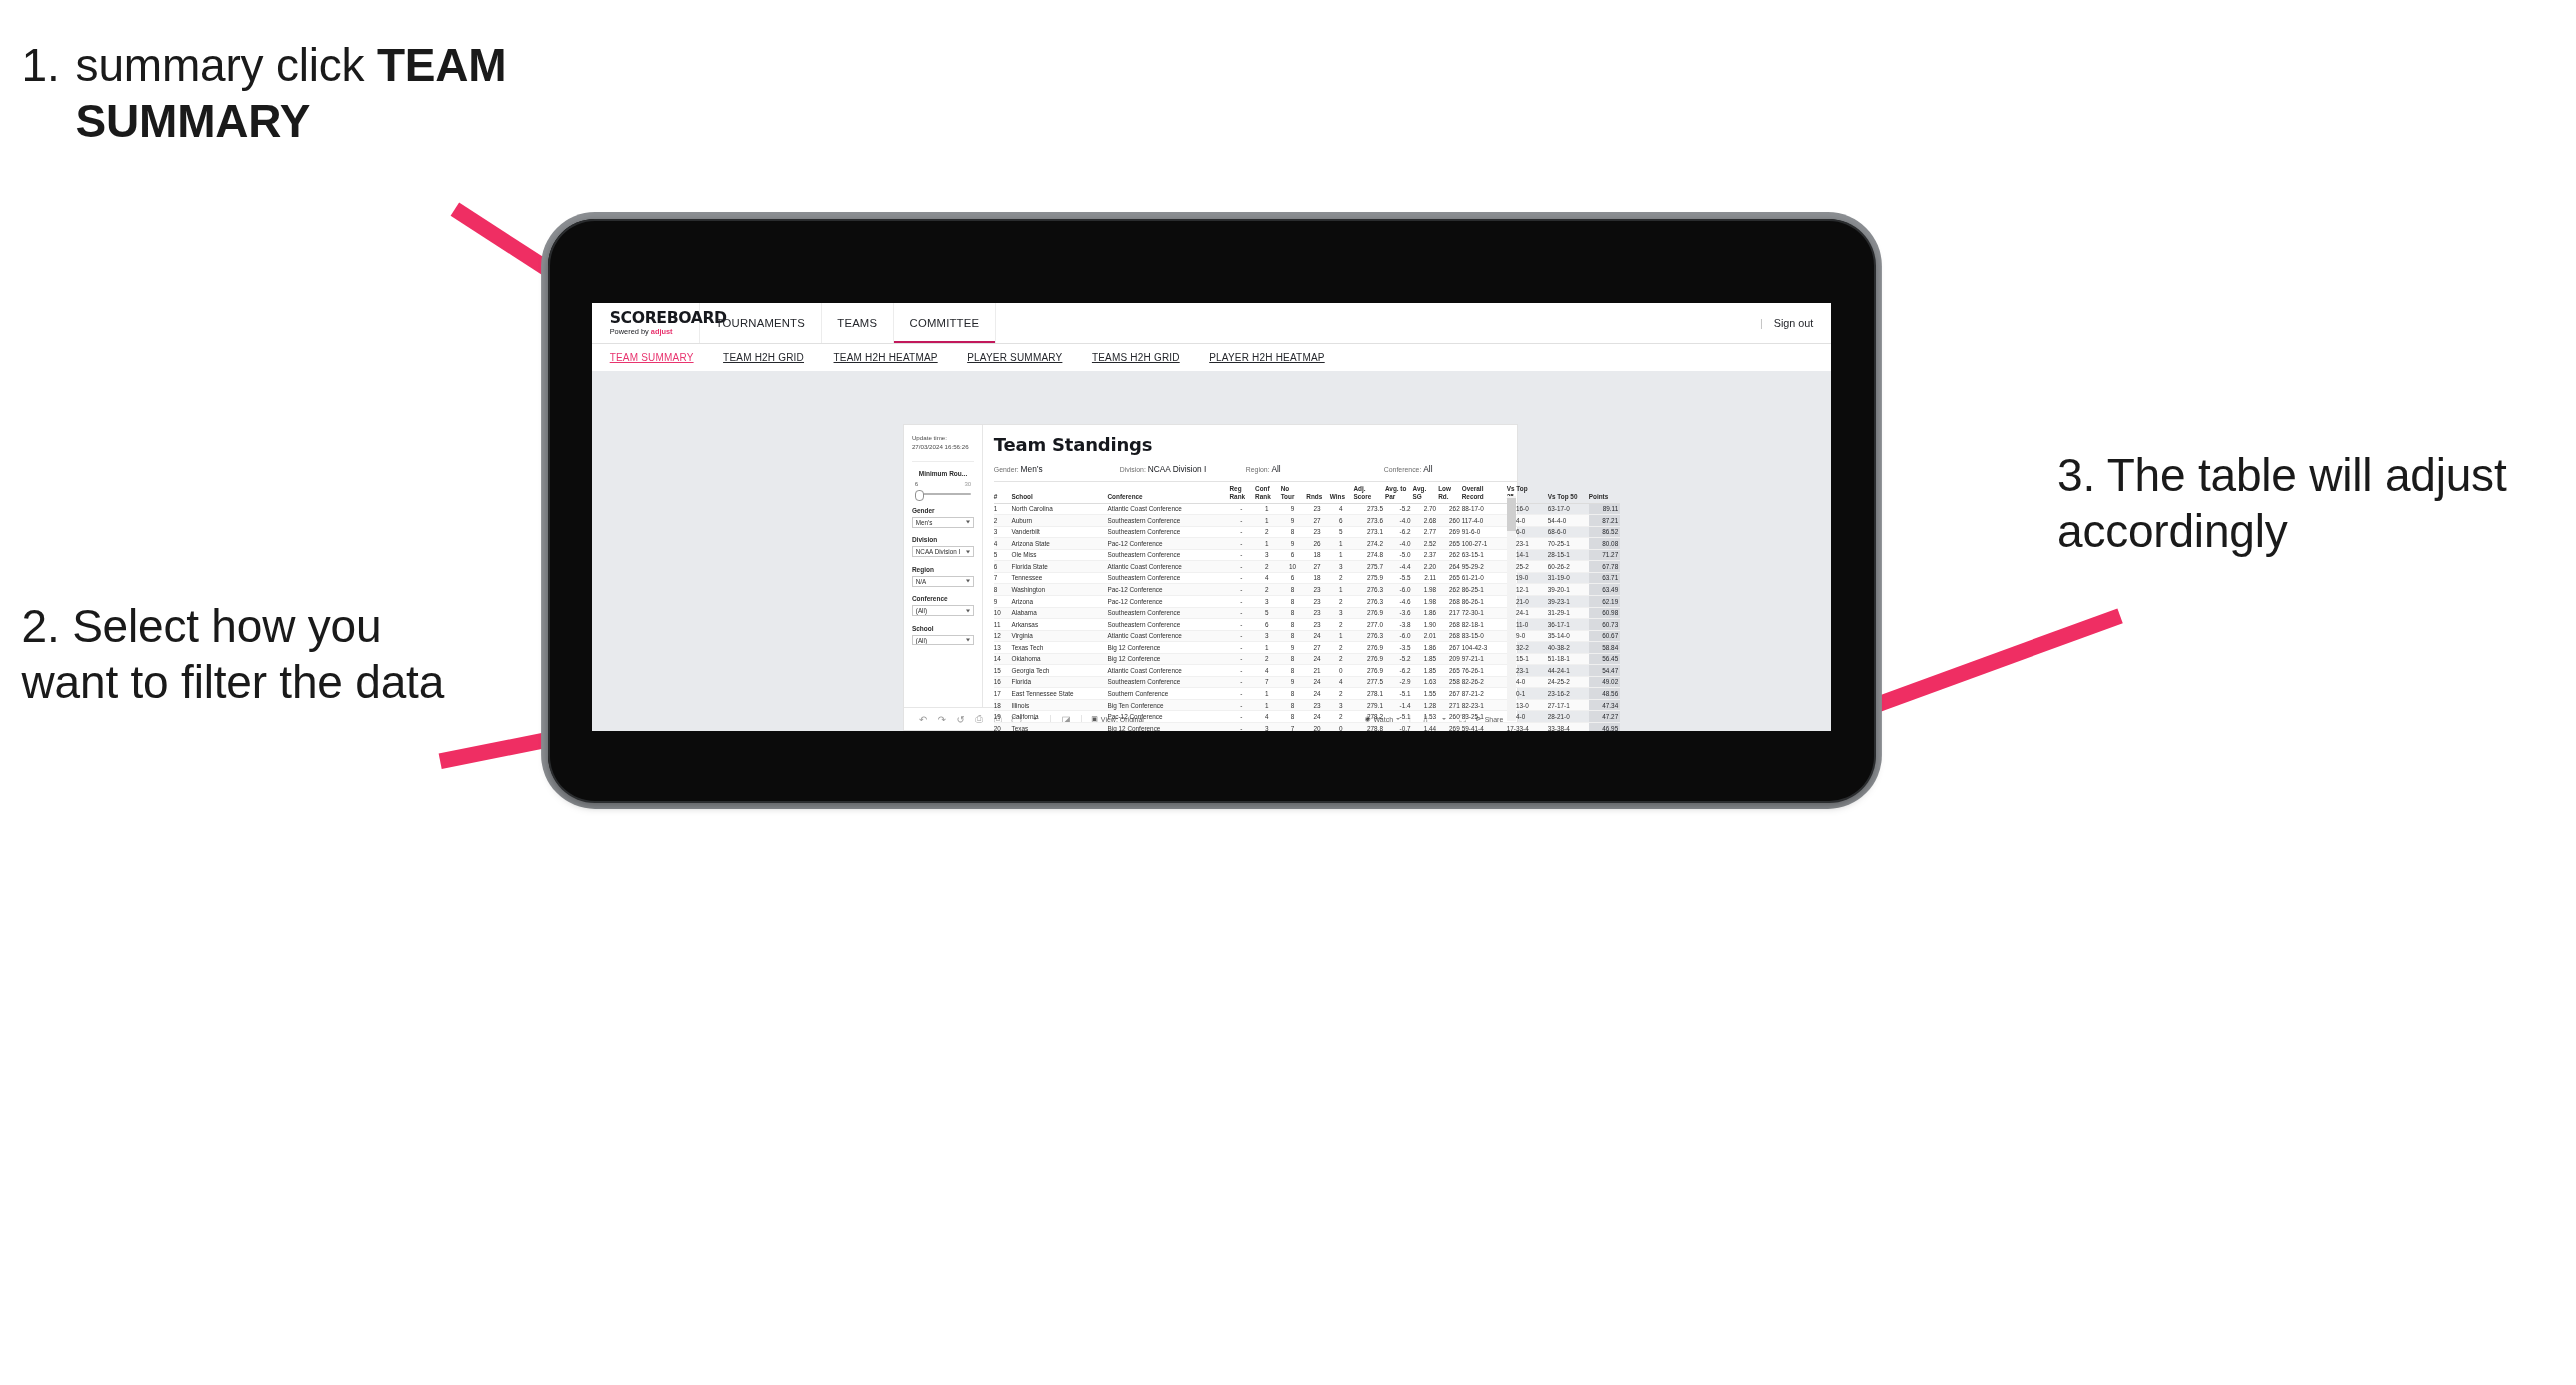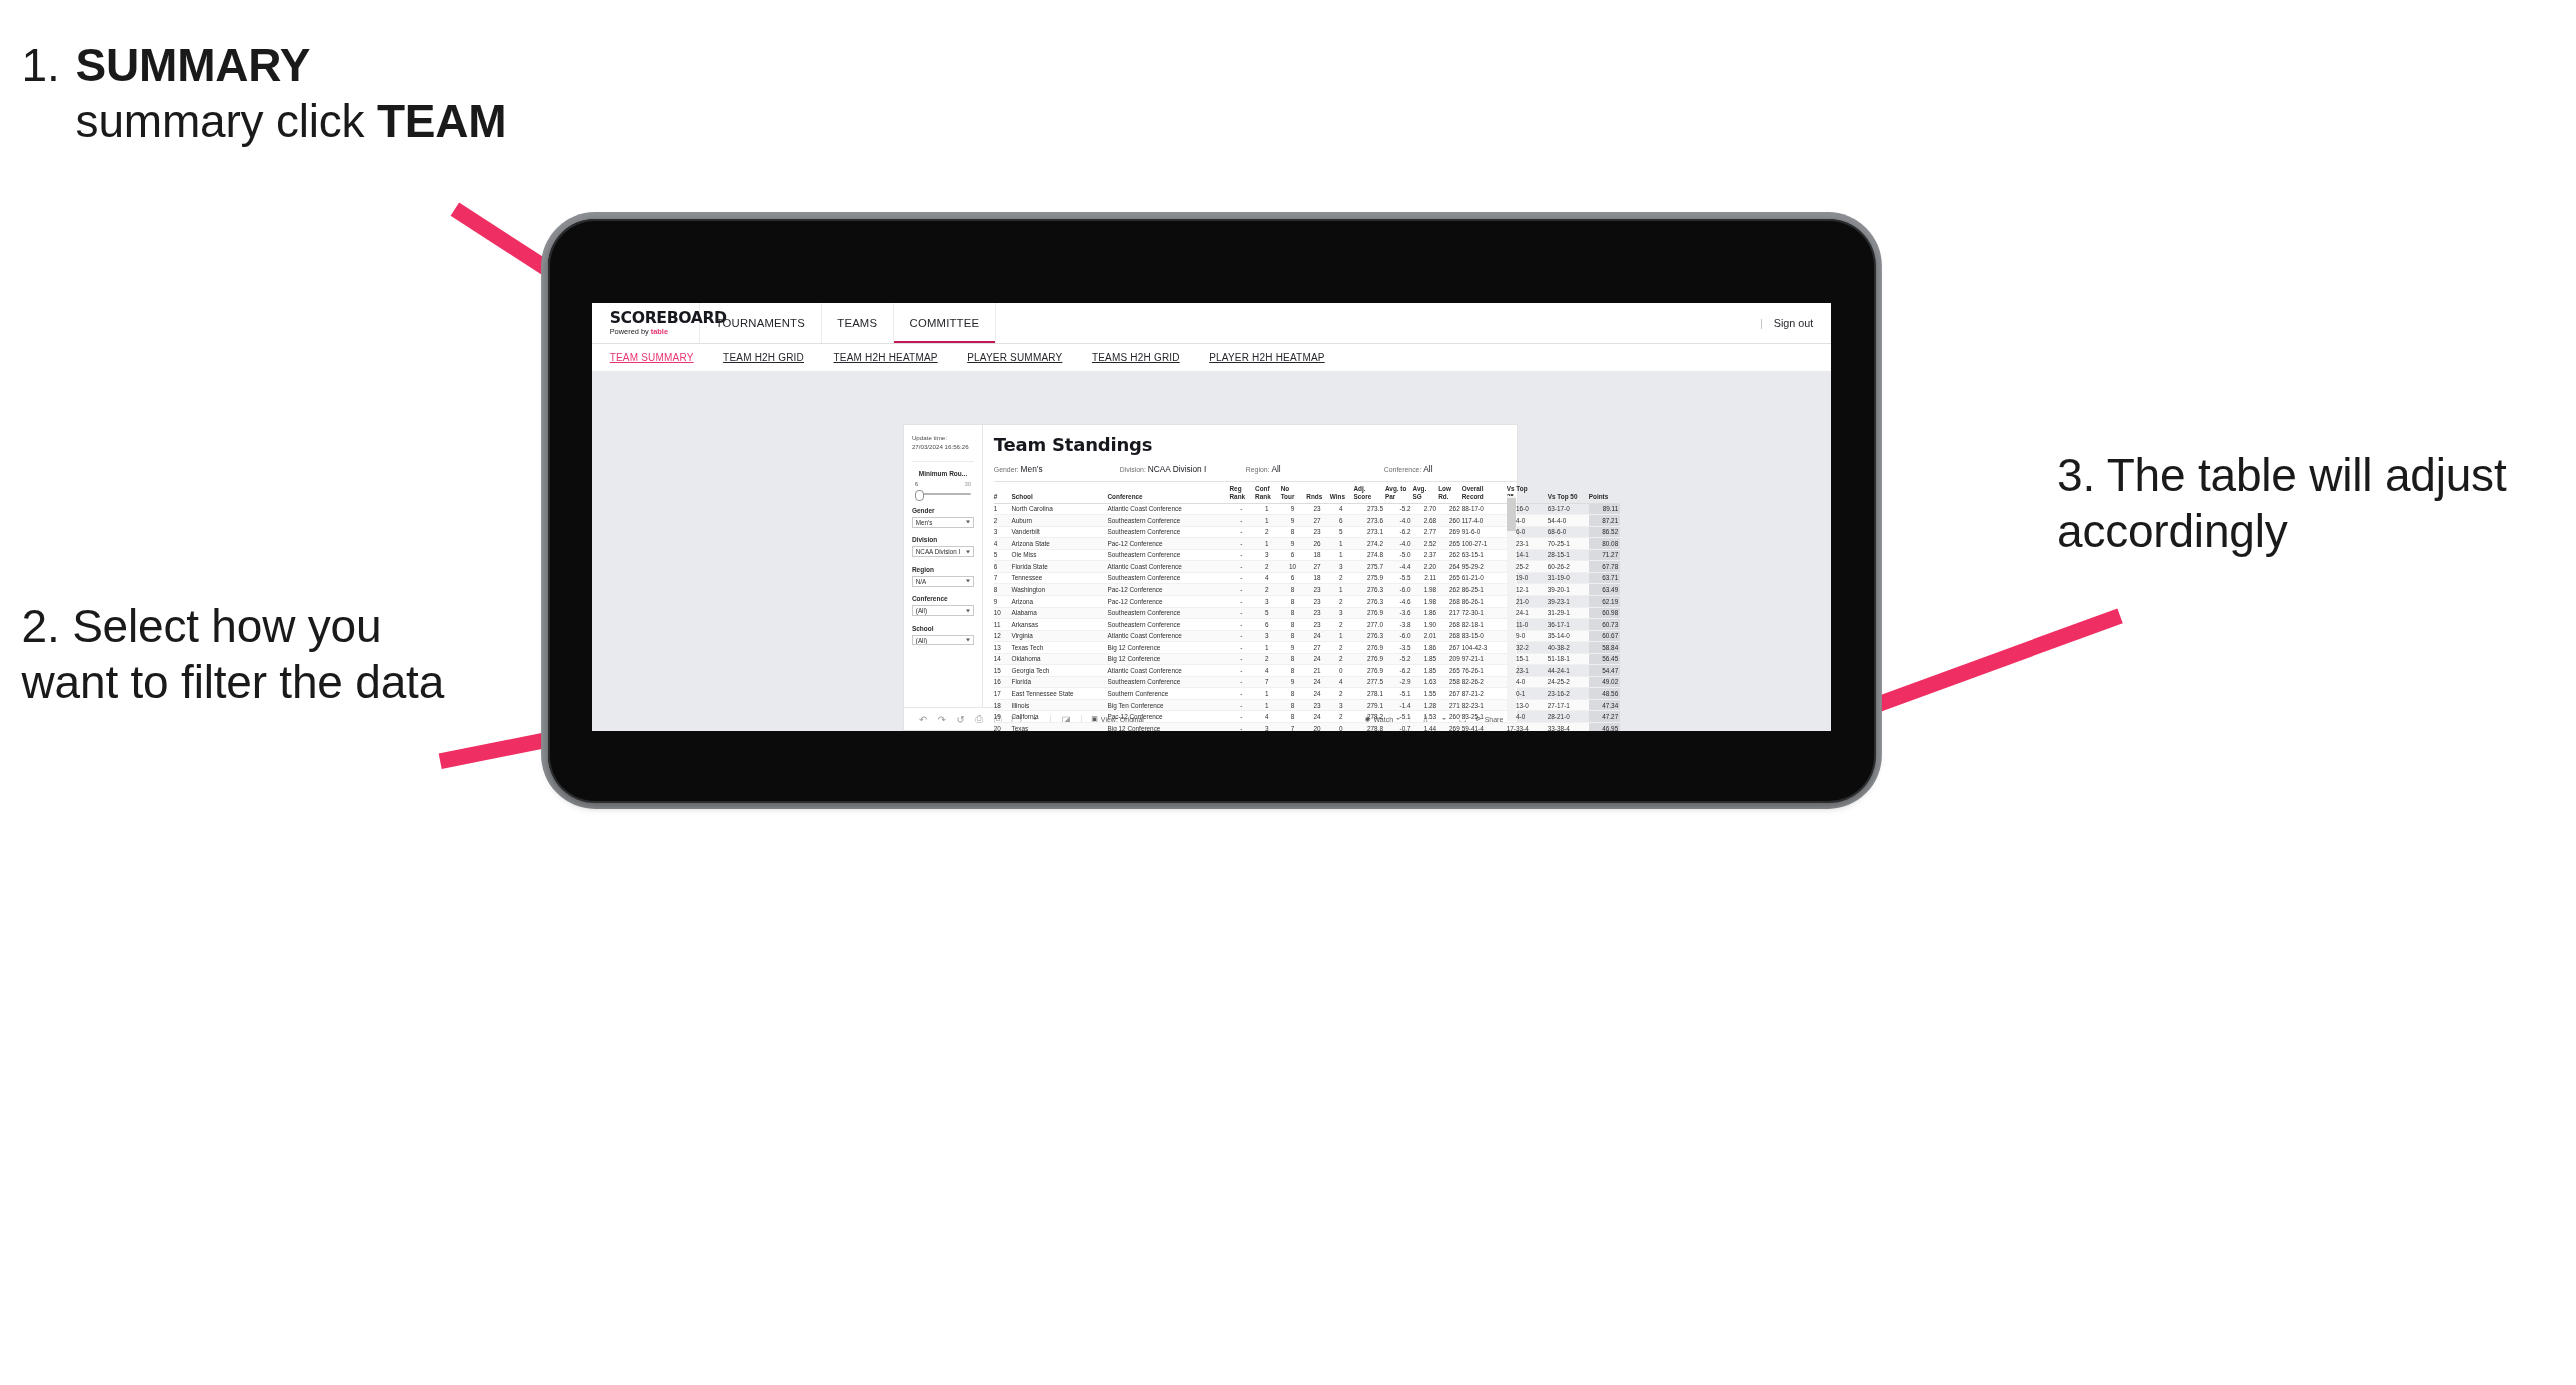--- a/index.html
+++ b/index.html
@@ -342,22 +342,22 @@
     border-top:2.8px solid #8a8a8a;
     display:inline-block;
   }
 </style>
 </head>
 <body>
 
 <div class="callout" id="callout-1">
   <span class="num">1.</span>
   <div class="body">
+    <div><span>summary click </span><b>TEAM</b></div>
     <div><b>SUMMARY</b></div>
-    <div><span>summary click </span><b>TEAM</b></div>
   </div>
 </div>
 
 <div class="callout" id="callout-2">2. Select how you want to filter the data</div>
 
 <div class="callout" id="callout-3">3. The table will adjust accordingly</div>
 
 <svg class="arrow" id="arrow-1" style="left:447px;top:201px;" width="216" height="138" viewBox="0 0 220 140">
   <defs>
     <marker id="ah1" markerWidth="5" markerHeight="5" refX="2.4" refY="2.5" orient="auto">
@@ -386,21 +386,21 @@
 </svg>
 
 <div id="tablet">
   <div id="tablet-inner"></div>
 
   <div id="screen">
 
     <div id="app-header">
       <div class="brand">
         <div class="brand-name">SCOREBOARD</div>
-        <div class="brand-sub"><span>Powered by </span><span class="clippd">table</span></div>
+        <div class="brand-sub"><span>Powered by </span><span class="clippd">adjust</span></div>
       </div>
 
       <div class="top-nav">
         <div class="tnav">TOURNAMENTS</div>
         <div class="tnav">TEAMS</div>
         <div class="tnav active">COMMITTEE</div>
       </div>
 
       <div class="header-right">
         <span class="divider">|</span>

